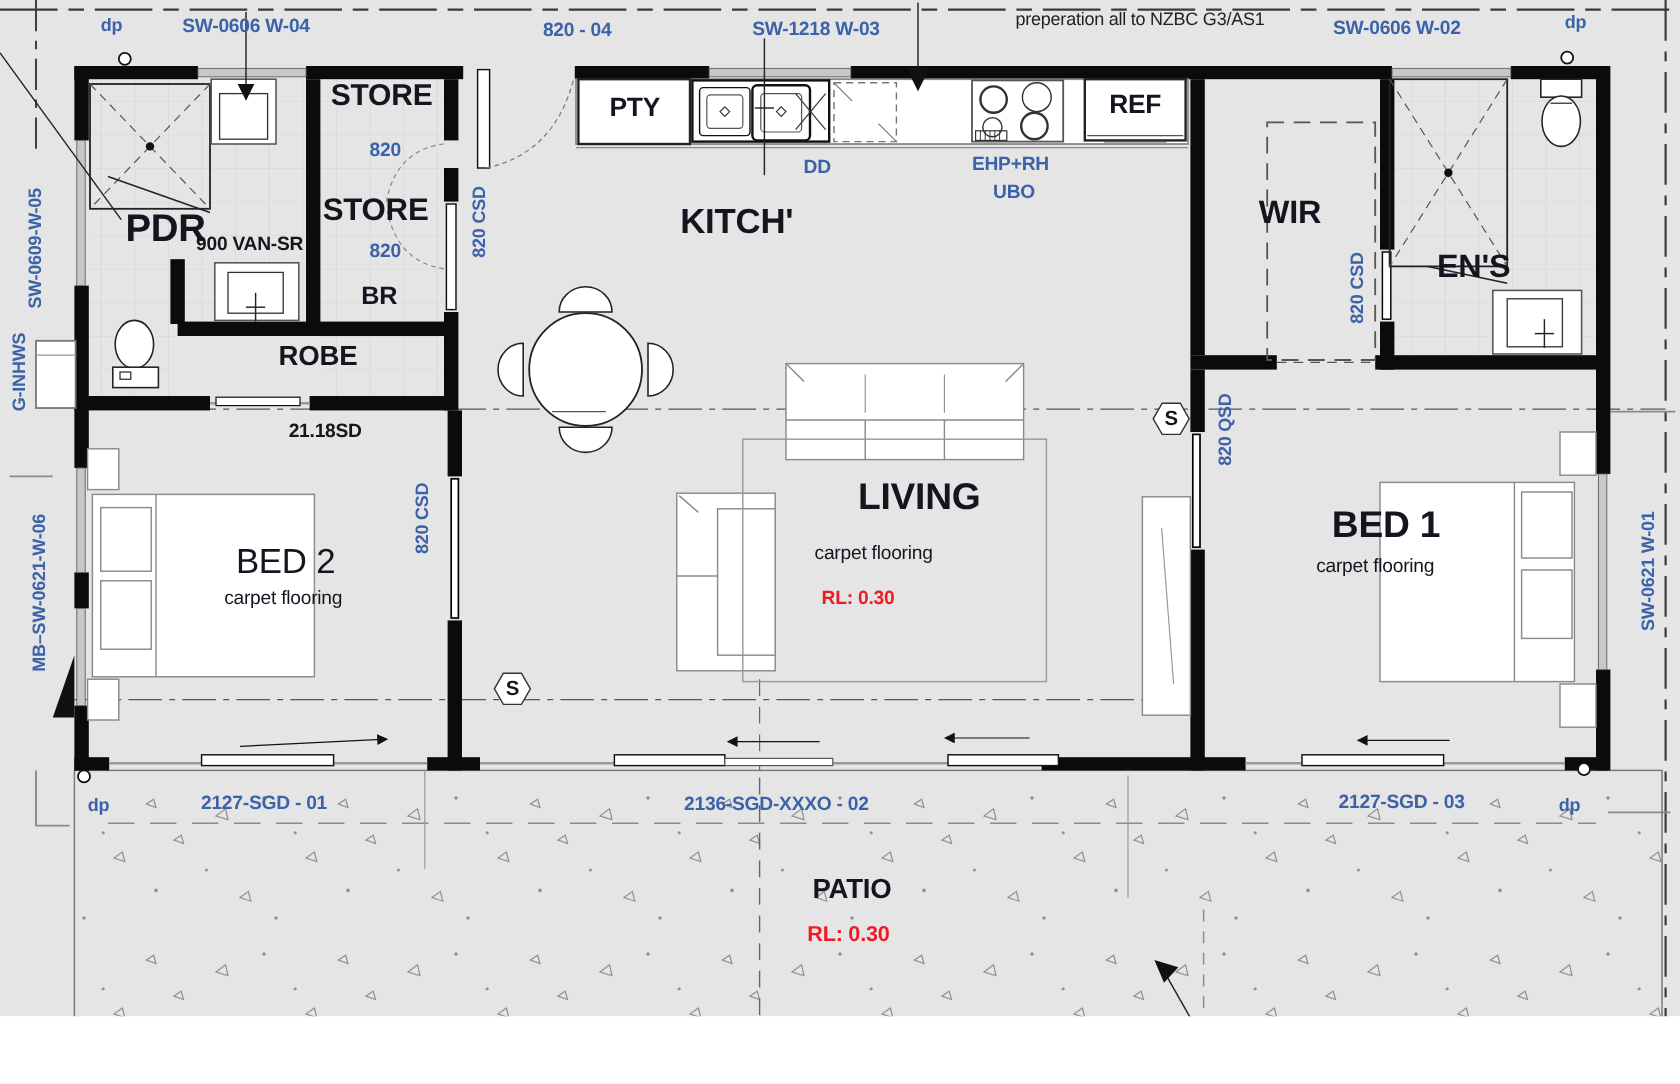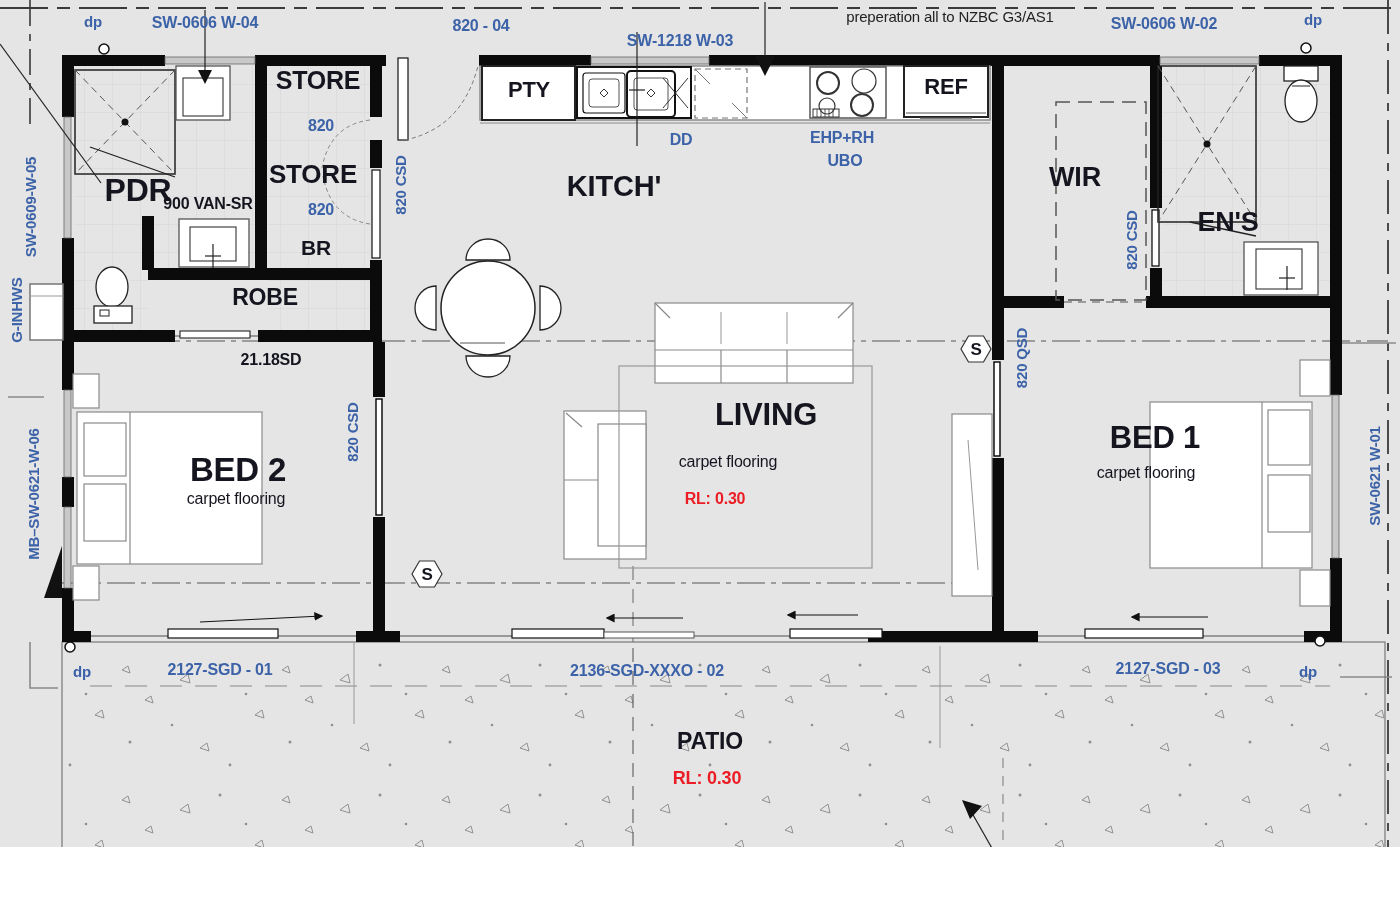--- a/index.html
+++ b/index.html
@@ -307,21 +307,21 @@
   <g fill="#fff" stroke="#333" stroke-width="1.2">
     <polygon points="991,349 983.5,336 968.5,336 961,349 968.5,362 983.5,362"></polygon>
     <polygon points="442,574 434.5,561 419.5,561 412,574 419.5,587 434.5,587"></polygon>
   </g>
 </svg>
 
 <div id="labels">
       <div class="lbl" style="left: 93px; top: 21px; font-size: 15px; color: rgb(60, 98, 168); font-weight: 700; transform: translate(-50%, -50%);">dp</div>
       <div class="lbl" style="left: 205px; top: 23px; font-size: 16px; color: rgb(60, 98, 168); font-weight: 700; transform: translate(-50%, -50%);">SW-0606 W-04</div>
       <div class="lbl" style="left: 437px; top: 26px; font-size: 16px; color: rgb(60, 98, 168); font-weight: 700; transform: translate(-50%, -50%); margin-left: 44px;">820 - 04</div>
-      <div class="lbl" style="left: 680px; top: 41px; font-size: 16px; color: rgb(60, 98, 168); font-weight: 700; transform: translate(-50%, -50%);">SW-1218 W-03</div>
+      <div class="lbl" style="left: 680px; top: 25px; font-size: 16px; color: rgb(60, 98, 168); font-weight: 700; transform: translate(-50%, -50%);">SW-1218 W-03</div>
       <div class="lbl" style="left: 950px; top: 16px; font-size: 15px; color: rgb(34, 34, 34); font-weight: 400; transform: translate(-50%, -50%);">preperation all to NZBC G3/AS1</div>
       <div class="lbl" style="left: 1164px; top: 24px; font-size: 16px; color: rgb(60, 98, 168); font-weight: 700; transform: translate(-50%, -50%);">SW-0606 W-02</div>
       <div class="lbl" style="left: 1313px; top: 19px; font-size: 15px; color: rgb(60, 98, 168); font-weight: 700; transform: translate(-50%, -50%);">dp</div>
       <div class="lbl" style="left: 30px; top: 207px; font-size: 15px; color: rgb(60, 98, 168); font-weight: 700; transform: translate(-50%, -50%) rotate(-90deg);">SW-0609-W-05</div>
       <div class="lbl" style="left: 16px; top: 310px; font-size: 15px; color: rgb(60, 98, 168); font-weight: 700; transform: translate(-50%, -50%) rotate(-90deg);">G-INHWS</div>
       <div class="lbl" style="left: 33px; top: 494px; font-size: 15px; color: rgb(60, 98, 168); font-weight: 700; transform: translate(-50%, -50%) rotate(-90deg);">MB–SW-0621-W-06</div>
       <div class="lbl" style="left: 1374px; top: 476px; font-size: 15px; color: rgb(60, 98, 168); font-weight: 700; transform: translate(-50%, -50%) rotate(-90deg);">SW-0621 W-01</div>
       <div class="lbl" style="left: 318px; top: 80px; font-size: 25px; color: rgb(21, 21, 31); font-weight: 700; transform: translate(-50%, -50%);">STORE</div>
       <div class="lbl" style="left: 321px; top: 126px; font-size: 16px; color: rgb(60, 98, 168); font-weight: 700; transform: translate(-50%, -50%);">820</div>
       <div class="lbl" style="left: 313px; top: 174px; font-size: 26px; color: rgb(21, 21, 31); font-weight: 700; transform: translate(-50%, -50%);">STORE</div>
@@ -339,21 +339,21 @@
       <div class="lbl" style="left: 1075px; top: 177px; font-size: 27px; color: rgb(21, 21, 31); font-weight: 700; transform: translate(-50%, -50%);">WIR</div>
       <div class="lbl" style="left: 1228px; top: 222px; font-size: 27px; color: rgb(21, 21, 31); font-weight: 700; transform: translate(-50%, -50%);">EN'S</div>
       <div class="lbl" style="left: 400px; top: 185px; font-size: 15px; color: rgb(60, 98, 168); font-weight: 700; transform: translate(-50%, -50%) rotate(-90deg);">820 CSD</div>
       <div class="lbl" style="left: 1131px; top: 240px; font-size: 15px; color: rgb(60, 98, 168); font-weight: 700; transform: translate(-50%, -50%) rotate(-90deg);">820 CSD</div>
       <div class="lbl" style="left: 271px; top: 360px; font-size: 16px; color: rgb(21, 21, 31); font-weight: 700; transform: translate(-50%, -50%);">21.18SD</div>
       <div class="lbl" style="left: 352px; top: 432px; font-size: 15px; color: rgb(60, 98, 168); font-weight: 700; transform: translate(-50%, -50%) rotate(-90deg);">820 CSD</div>
       <div class="lbl" style="left: 1021px; top: 358px; font-size: 15px; color: rgb(60, 98, 168); font-weight: 700; transform: translate(-50%, -50%) rotate(-90deg);">820 QSD</div>
       <div class="lbl" style="left: 766px; top: 414px; font-size: 31px; color: rgb(21, 21, 31); font-weight: 700; transform: translate(-50%, -50%);">LIVING</div>
       <div class="lbl" style="left: 728px; top: 462px; font-size: 16px; color: rgb(21, 21, 31); font-weight: 400; transform: translate(-50%, -50%);">carpet flooring</div>
       <div class="lbl" style="left: 715px; top: 499px; font-size: 16px; color: rgb(236, 28, 36); font-weight: 700; transform: translate(-50%, -50%);">RL: 0.30</div>
-      <div class="lbl" style="left: 238px; top: 469px; font-size: 33px; color: rgb(21, 21, 31); font-weight: 700; transform: translate(-50%, -50%);">BED 2</div>
+      <div class="lbl" style="left: 238px; top: 469px; font-size: 29px; color: rgb(21, 21, 31); font-weight: 400; transform: translate(-50%, -50%);">BED 2</div>
       <div class="lbl" style="left: 236px; top: 499px; font-size: 16px; color: rgb(21, 21, 31); font-weight: 400; transform: translate(-50%, -50%);">carpet flooring</div>
       <div class="lbl" style="left: 1155px; top: 437px; font-size: 31px; color: rgb(21, 21, 31); font-weight: 700; transform: translate(-50%, -50%);">BED 1</div>
       <div class="lbl" style="left: 1146px; top: 473px; font-size: 16px; color: rgb(21, 21, 31); font-weight: 400; transform: translate(-50%, -50%);">carpet flooring</div>
       <div class="lbl" style="left: 976px; top: 349px; font-size: 17px; color: rgb(21, 21, 31); font-weight: 700; transform: translate(-50%, -50%);">S</div>
       <div class="lbl" style="left: 427px; top: 574px; font-size: 17px; color: rgb(21, 21, 31); font-weight: 700; transform: translate(-50%, -50%);">S</div>
       <div class="lbl" style="left: 82px; top: 671px; font-size: 15px; color: rgb(60, 98, 168); font-weight: 700; transform: translate(-50%, -50%);">dp</div>
       <div class="lbl" style="left: 220px; top: 670px; font-size: 16px; color: rgb(60, 98, 168); font-weight: 700; transform: translate(-50%, -50%);">2127-SGD - 01</div>
       <div class="lbl" style="left: 647px; top: 671px; font-size: 16px; color: rgb(60, 98, 168); font-weight: 700; transform: translate(-50%, -50%);">2136-SGD-XXXO - 02</div>
       <div class="lbl" style="left: 1168px; top: 669px; font-size: 16px; color: rgb(60, 98, 168); font-weight: 700; transform: translate(-50%, -50%);">2127-SGD - 03</div>
       <div class="lbl" style="left: 1308px; top: 671px; font-size: 15px; color: rgb(60, 98, 168); font-weight: 700; transform: translate(-50%, -50%);">dp</div>

